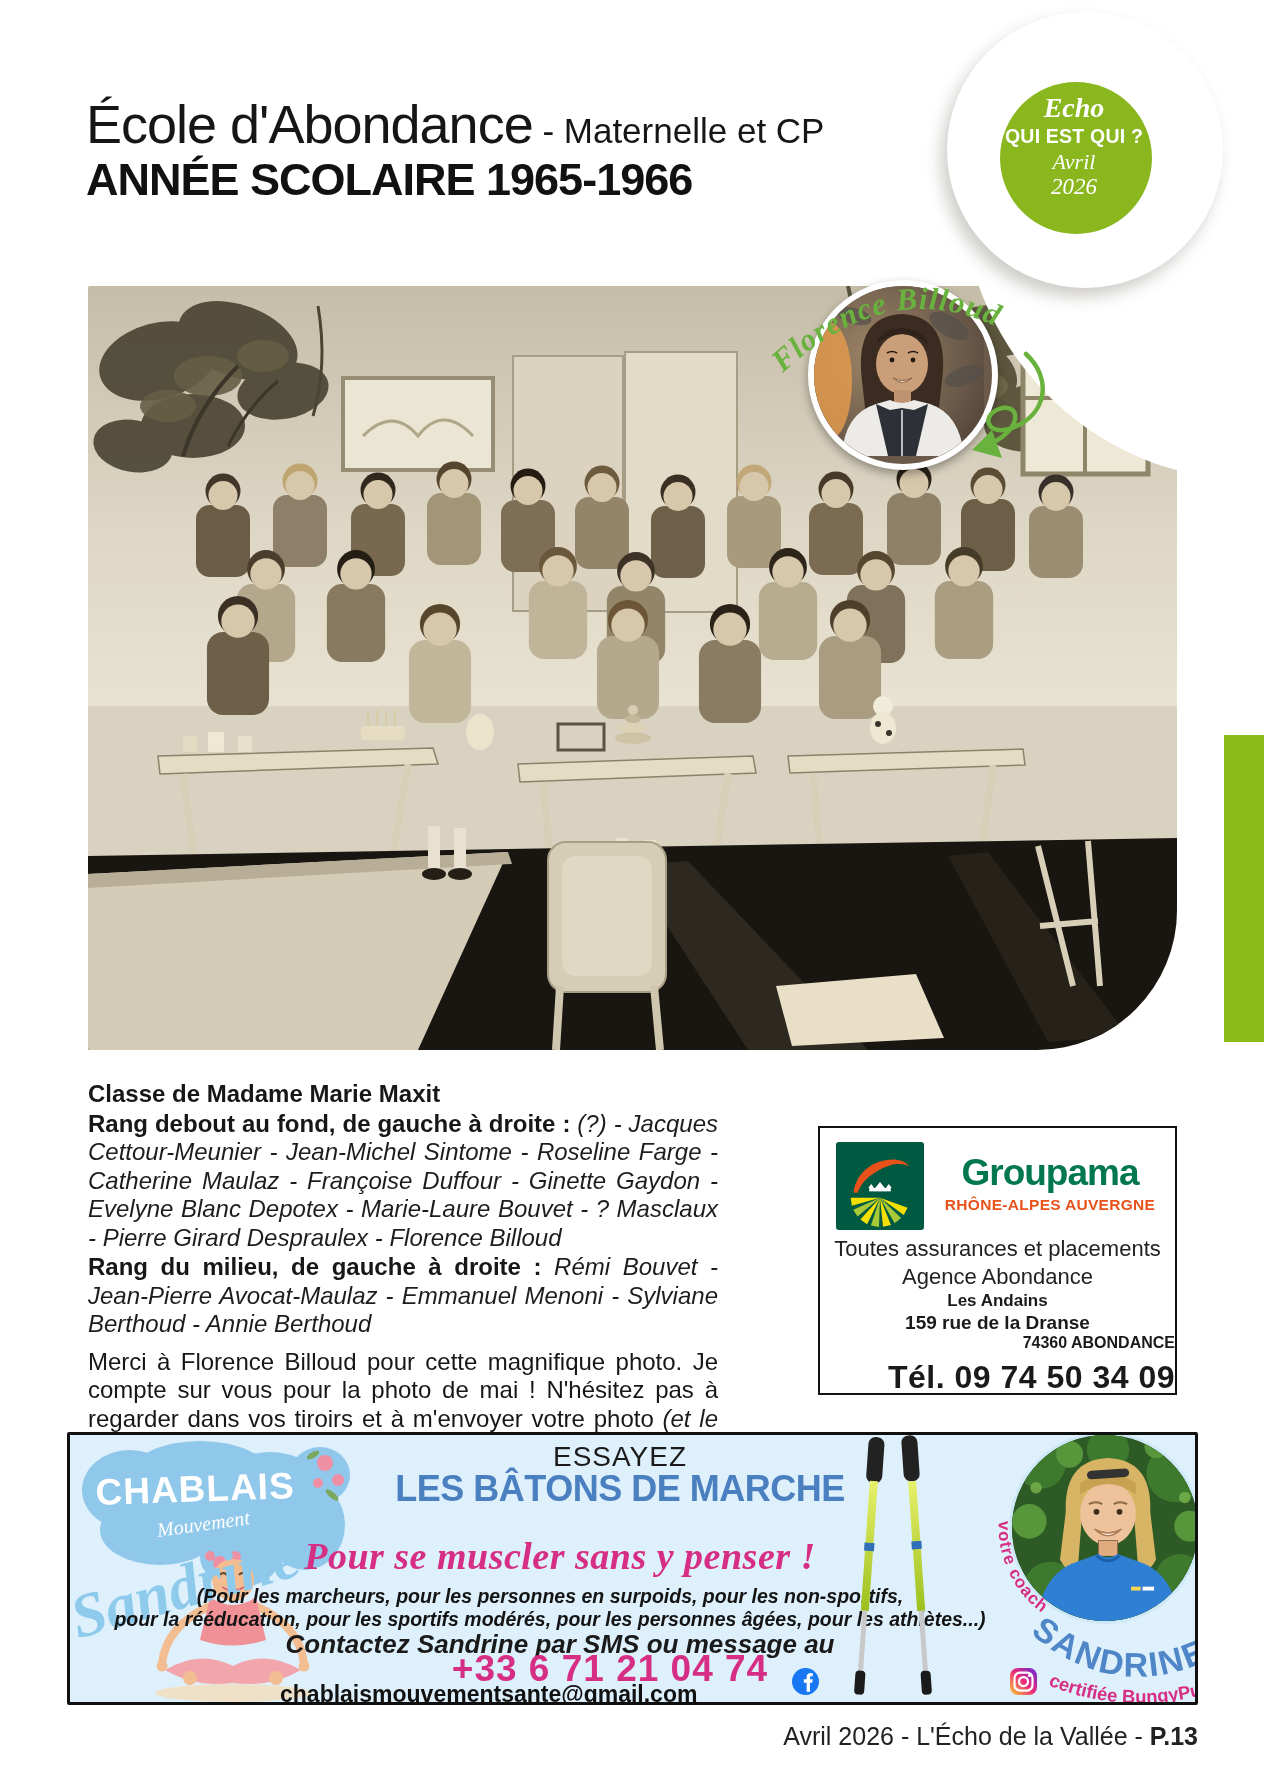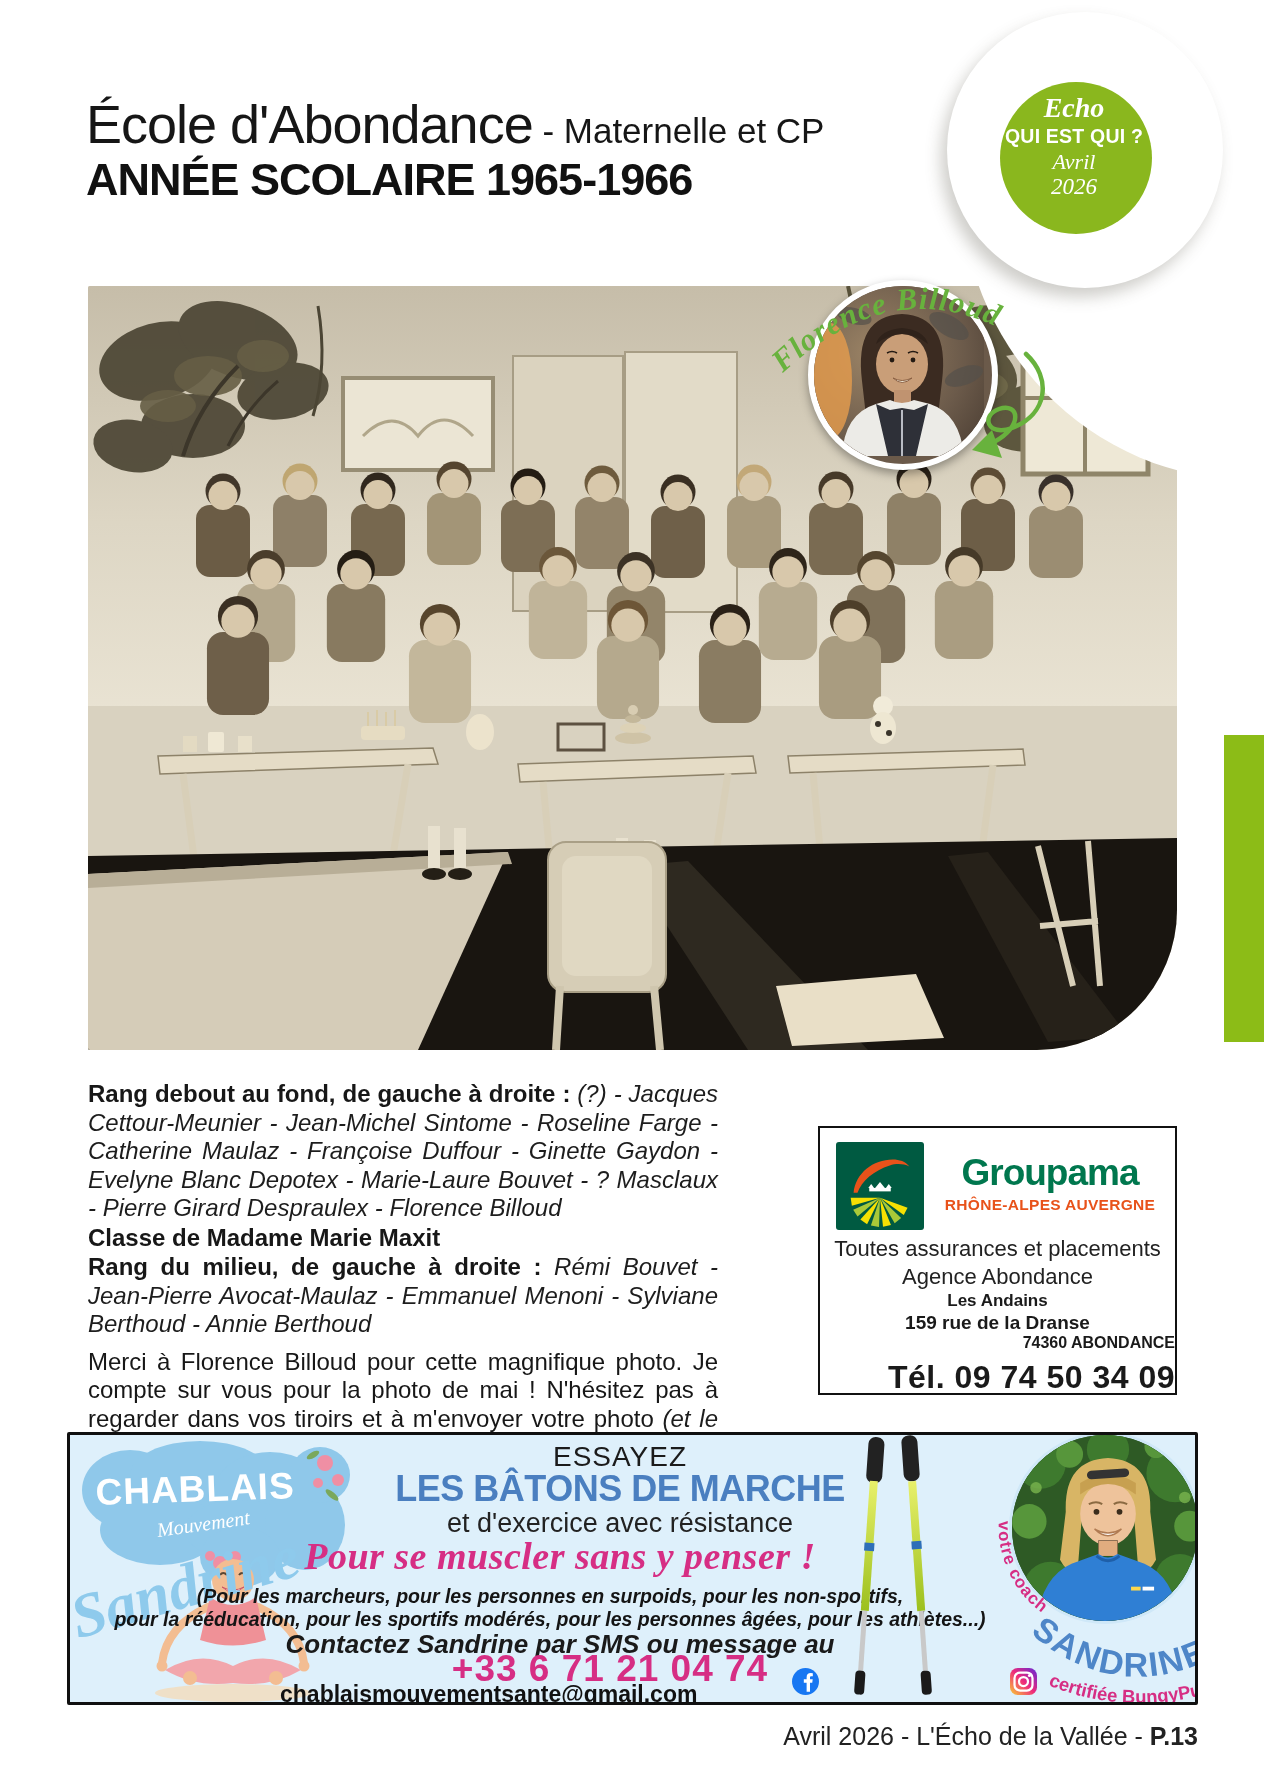--- a/index.html
+++ b/index.html
@@ -274,22 +274,22 @@
     <text font-family="Liberation Serif, serif" font-style="italic" font-weight="700" font-size="31" fill="#68b23d" letter-spacing="1">
       <textPath href="#fbArc" startOffset="4">Florence Billoud</textPath>
     </text>
     <path d="M 286 96 C 312 120 308 156 272 170 C 248 179 240 158 259 151 C 279 144 284 168 254 184" stroke="#68b23d" stroke-width="4.5" fill="none" stroke-linecap="round"></path>
     <polygon points="252,172 262,200 232,192" fill="#68b23d"></polygon>
   </svg>
 
   <div class="abs green-bar"></div>
 
   <div class="abs caption">
+    <p><span class="lbl">Classe de Madame Marie Maxit</span></p>
     <p><span class="lbl">Rang debout au fond, de gauche à droite : </span><span class="names">(?) - Jacques Cettour-Meunier - Jean-Michel Sintome - Roseline Farge - Catherine Maulaz - Françoise Duffour - Ginette Gaydon - Evelyne Blanc Depotex - Marie-Laure Bouvet - ? Masclaux - Pierre Girard Despraulex - Florence Billoud</span></p>
-    <p><span class="lbl">Classe de Madame Marie Maxit</span></p>
     <p><span class="lbl">Rang du milieu, de gauche à droite : </span><span class="names">Rémi Bouvet - Jean-Pierre Avocat-Maulaz - Emmanuel Menoni - Sylviane Berthoud - Annie Berthoud</span></p>
     <p class="thanks"><span>Merci à Florence Billoud pour cette magnifique photo. Je compte sur vous pour la photo de mai ! N'hésitez pas à regarder dans vos tiroirs et à m'envoyer votre photo </span><span class="names">(et le nom des personnes figurant sur la photo)</span><span> à :</span><br>
     <span class="email">info@echodelavallee.com</span></p>
   </div>
 
   <div class="abs grp">
     <svg class="grp-logo" width="88" height="88" viewBox="0 0 90 90">
       <rect width="90" height="90" rx="3" fill="#005a41"></rect>
       <path d="M 18 52 C 20 32 38 18 58 18 C 65 18 71 20 75 25 C 69 22 61 22 55 24 C 39 29 26 40 22 52 Z" fill="#e8521a"></path>
       <polygon points="40,47 45,41 50,47" fill="#fff"></polygon>
@@ -354,21 +354,20 @@
           <circle cx="234" cy="231" r="5.5" fill="#f3bd92"></circle>
         <circle cx="163" cy="145" r="21" fill="#f3bd92"></circle>
         <path d="M 150 140 Q 153 136 157 140 M 169 140 Q 172 136 176 140" stroke="#5a4632" stroke-width="2" fill="none"></path>
         <path d="M 152 152 Q 163 162 174 152 Q 163 158 152 152 Z" fill="#ffffff" stroke="#c56" stroke-width="1"></path>
       </g>
       <text x="6" y="200" font-family="Liberation Serif, serif" font-style="italic" font-weight="700" font-size="62" fill="#8ecaec" transform="rotate(-16 20 195)">Sandrine</text>
     </svg>
 
     <div class="in ad-try">ESSAYEZ</div>
     <div class="in ad-headline">LES BÂTONS DE MARCHE</div>
-    <div class="in ad-subline">et d'exercice avec résistance</div>
     <div class="in ad-script">Pour se muscler sans y penser !</div>
     <div class="in ad-d1">(Pour les marcheurs, pour les personnes en surpoids, pour les non-sportifs,</div>
     <div class="in ad-d2">pour la rééducation, pour les sportifs modérés, pour les personnes âgées, pour les athlètes...)</div>
     <div class="in ad-contact">Contactez Sandrine par SMS ou message au</div>
     <div class="in ad-phone">+33 6 71 21 04 74</div>
     <div class="in ad-bottom">
       <span class="ad-email">chablaismouvementsante@gmail.com</span>
       <span class="ad-social">
         <svg width="27" height="27" viewBox="0 0 24 24">
           <circle cx="12" cy="12" r="12" fill="#1877f2"></circle>

